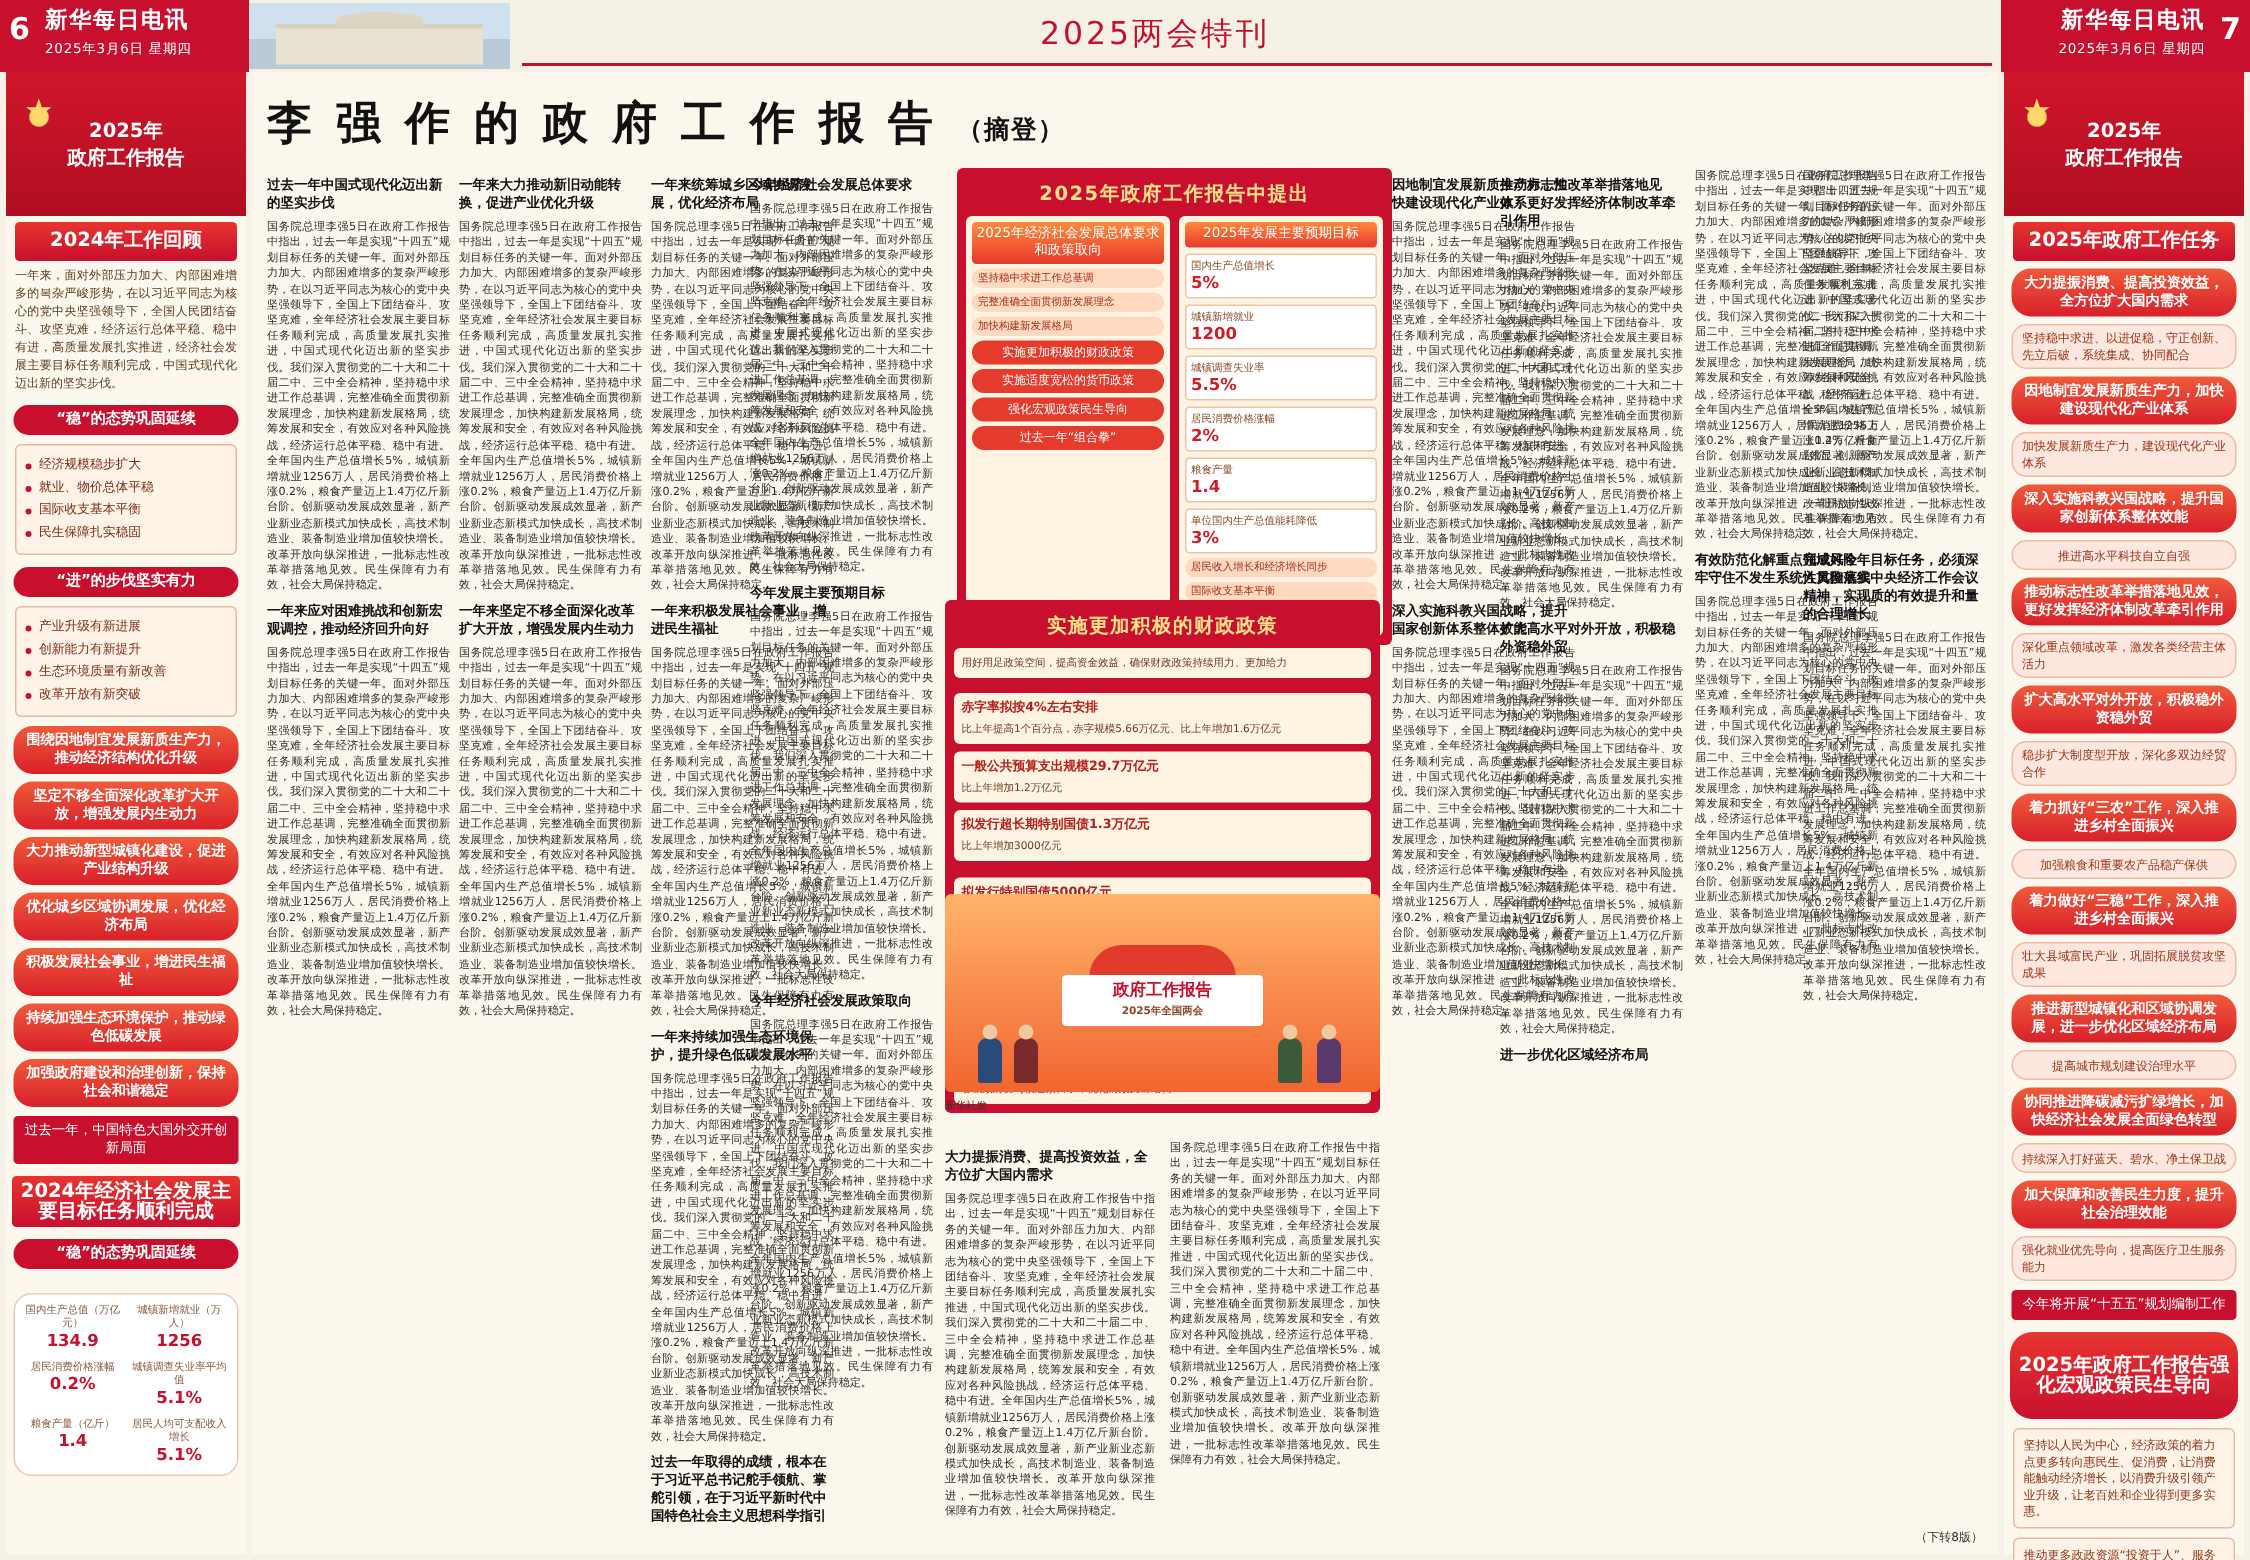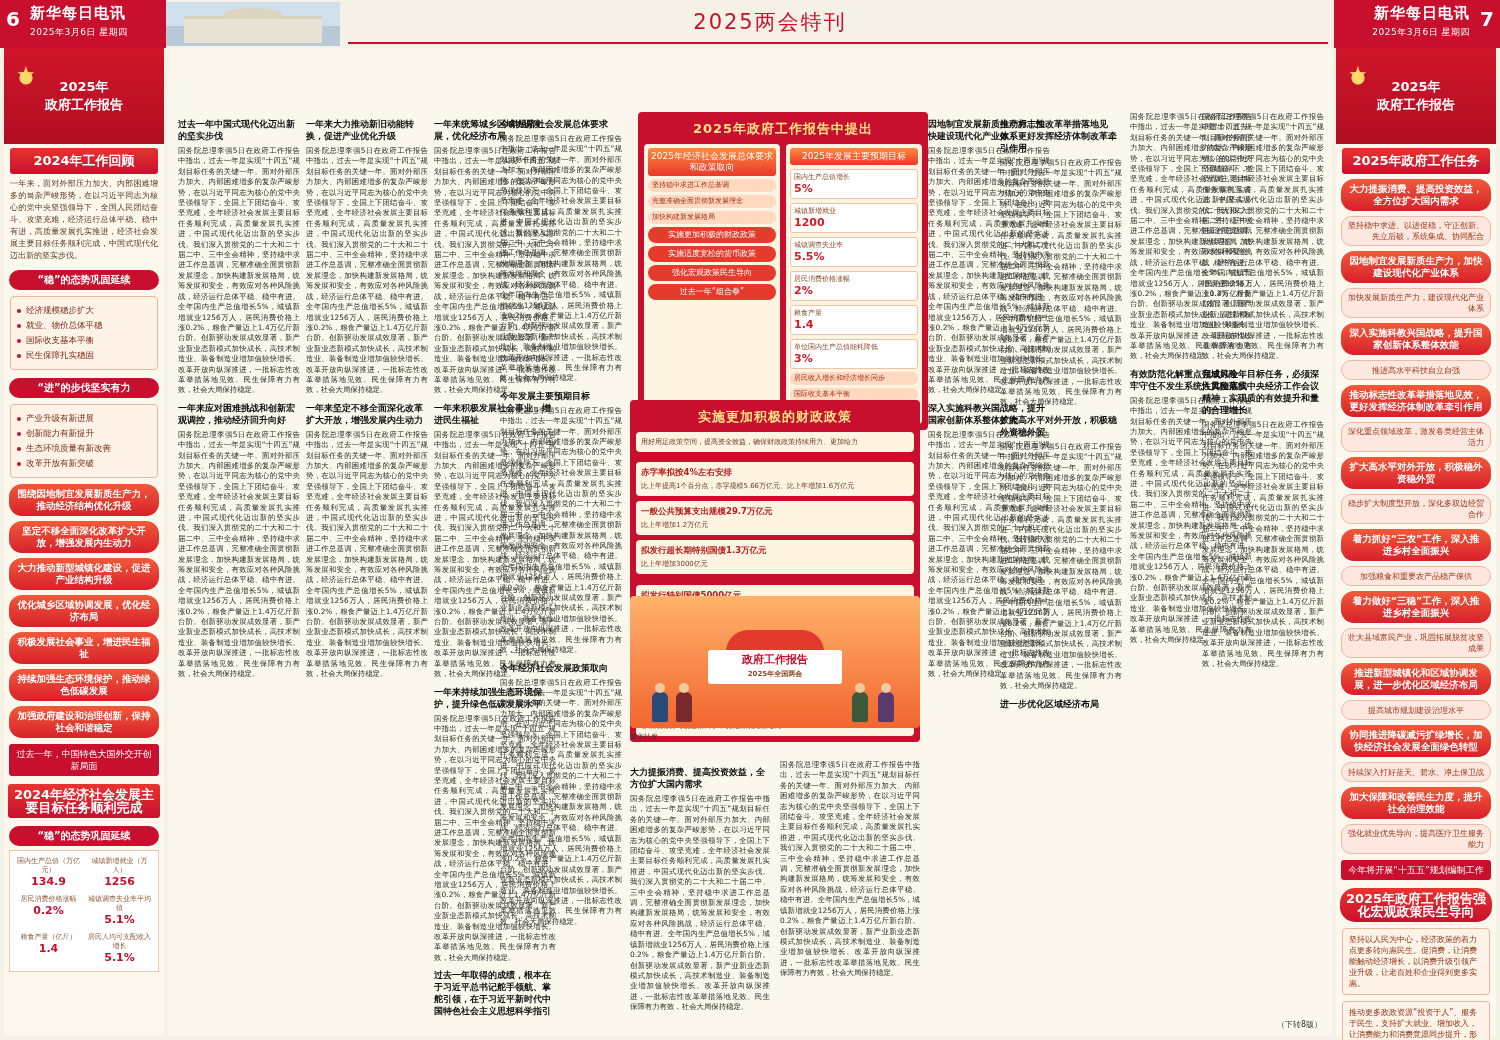--- a/index.html
+++ b/index.html
@@ -49,26 +49,26 @@
     background:#c8102e;color:#fff;font-size:10px;font-weight:bold;border-radius:10px;}
   .card{width:148px;margin:6px auto;background:#fff3e8;border:1px solid #e7b9a0;border-radius:4px;padding:5px 6px;box-sizing:border-box;}
   .card li{font-size:8.5px;line-height:13px;color:#7a2d16;list-style:none;position:relative;padding-left:9px;margin:2px 0;}
   .card li:before{content:"";position:absolute;left:0;top:5px;width:4px;height:4px;background:#c8102e;border-radius:50%;}
   .para{font-size:8px;line-height:12px;color:#5b3a22;margin:4px 6px;text-align:justify;}
   .pill{width:150px;margin:5px auto;min-height:26px;background:linear-gradient(#f05a3a,#d8202a);
     color:#fff;font-size:9.5px;font-weight:bold;border-radius:13px;display:flex;align-items:center;
     justify-content:center;text-align:center;padding:4px 8px;box-sizing:border-box;line-height:12px;}
   .pill-lite{width:150px;margin:4px auto;min-height:20px;background:#fde7de;border:1px solid #f0b9a4;
     color:#9a3418;font-size:8px;border-radius:10px;display:flex;align-items:center;justify-content:center;
-    text-align:right;padding:3px 6px;box-sizing:border-box;line-height:11px;}
+    text-align:left;padding:3px 6px;box-sizing:border-box;line-height:11px;}
   .note{width:150px;margin:6px auto;background:#c8102e;color:#fff;font-size:9px;text-align:center;
     padding:4px;border-radius:3px;line-height:12px;box-sizing:border-box;}
 
   
-  .statbox{width:150px;margin:4px auto;background:#fff;border:1px solid #edc9b4;border-radius:0;
+  .statbox{width:150px;margin:16px auto;background:#fff;border:1px solid #edc9b4;border-radius:12px;
     display:flex;flex-wrap:wrap;padding:3px;box-sizing:border-box;}
   .stat{width:50%;box-sizing:border-box;padding:3px 2px;text-align:center;}
   .stat .lab{font-size:7px;color:#8a5a3a;line-height:9px;}
   .stat .val{font-size:11px;color:#c8102e;font-weight:bold;line-height:14px;}
 
   
   .headline{position:absolute;left:178px;top:62px;width:1000px;height:40px;
     font-size:30px;font-weight:bold;letter-spacing:16px;color:#111;}
   .headline .tail{font-size:17px;letter-spacing:1px;font-weight:bold;}
 
@@ -221,32 +221,35 @@
     <div class="pill-lite">壮大县域富民产业，巩固拓展脱贫攻坚成果</div>
     <div class="pill">推进新型城镇化和区域协调发展，进一步优化区域经济布局</div>
     <div class="pill-lite">提高城市规划建设治理水平</div>
     <div class="pill">协同推进降碳减污扩绿增长，加快经济社会发展全面绿色转型</div>
     <div class="pill-lite">持续深入打好蓝天、碧水、净土保卫战</div>
     <div class="pill">加大保障和改善民生力度，提升社会治理效能</div>
     <div class="pill-lite">强化就业优先导向，提高医疗卫生服务能力</div>
 
     <div class="note">今年将开展“十五五”规划编制工作</div>
 
-    <div class="side-sub" style="height:auto;line-height:13px;padding:4px 2px;margin-top:8px;border-radius:15px;">2025年政府工作报告强化宏观政策民生导向</div>
+    <div class="side-sub" style="height:auto;line-height:13px;padding:16px 2px;margin-top:8px;border-radius:15px;">2025年政府工作报告强化宏观政策民生导向</div>
     <div class="card">
       <div style="font-size:8px;line-height:11px;color:#8a3418;">坚持以人民为中心，经济政策的着力点更多转向惠民生、促消费，让消费能触动经济增长，以消费升级引领产业升级，让老百姓和企业得到更多实惠。</div>
     </div>
     <div class="card">
       <div style="font-size:8px;line-height:11px;color:#8a3418;">推动更多政政资源“投资于人”、服务于民生，支持扩大就业、增加收入，让消费能力和消费意愿同步提升，形成经济发展和民生改善的良性循环。</div>
     </div>
   </div>
 
   <div class="col centercol">
   </div>
 
+  <div class="headline">
+    <span>李强作的政府工作报告</span><span class="tail">（摘登）</span>
+  </div>
 
   <div class="tcol" style="left:178px">
     <h4>过去一年中国式现代化迈出新的坚实步伐</h4>
     <p>国务院总理李强5日在政府工作报告中指出，过去一年是实现“十四五”规划目标任务的关键一年。面对外部压力加大、内部困难增多的复杂严峻形势，在以习近平同志为核心的党中央坚强领导下，全国上下团结奋斗、攻坚克难，全年经济社会发展主要目标任务顺利完成，高质量发展扎实推进，中国式现代化迈出新的坚实步伐。我们深入贯彻党的二十大和二十届二中、三中全会精神，坚持稳中求进工作总基调，完整准确全面贯彻新发展理念，加快构建新发展格局，统筹发展和安全，有效应对各种风险挑战，经济运行总体平稳、稳中有进。全年国内生产总值增长5%，城镇新增就业1256万人，居民消费价格上涨0.2%，粮食产量迈上1.4万亿斤新台阶。创新驱动发展成效显著，新产业新业态新模式加快成长，高技术制造业、装备制造业增加值较快增长。改革开放向纵深推进，一批标志性改革举措落地见效。民生保障有力有效，社会大局保持稳定。</p>
     <h4>一年来应对困难挑战和创新宏观调控，推动经济回升向好</h4>
     <p>国务院总理李强5日在政府工作报告中指出，过去一年是实现“十四五”规划目标任务的关键一年。面对外部压力加大、内部困难增多的复杂严峻形势，在以习近平同志为核心的党中央坚强领导下，全国上下团结奋斗、攻坚克难，全年经济社会发展主要目标任务顺利完成，高质量发展扎实推进，中国式现代化迈出新的坚实步伐。我们深入贯彻党的二十大和二十届二中、三中全会精神，坚持稳中求进工作总基调，完整准确全面贯彻新发展理念，加快构建新发展格局，统筹发展和安全，有效应对各种风险挑战，经济运行总体平稳、稳中有进。全年国内生产总值增长5%，城镇新增就业1256万人，居民消费价格上涨0.2%，粮食产量迈上1.4万亿斤新台阶。创新驱动发展成效显著，新产业新业态新模式加快成长，高技术制造业、装备制造业增加值较快增长。改革开放向纵深推进，一批标志性改革举措落地见效。民生保障有力有效，社会大局保持稳定。</p>
   </div>
   <div class="tcol" style="left:306px">
     <h4>一年来大力推动新旧动能转换，促进产业优化升级</h4>
     <p>国务院总理李强5日在政府工作报告中指出，过去一年是实现“十四五”规划目标任务的关键一年。面对外部压力加大、内部困难增多的复杂严峻形势，在以习近平同志为核心的党中央坚强领导下，全国上下团结奋斗、攻坚克难，全年经济社会发展主要目标任务顺利完成，高质量发展扎实推进，中国式现代化迈出新的坚实步伐。我们深入贯彻党的二十大和二十届二中、三中全会精神，坚持稳中求进工作总基调，完整准确全面贯彻新发展理念，加快构建新发展格局，统筹发展和安全，有效应对各种风险挑战，经济运行总体平稳、稳中有进。全年国内生产总值增长5%，城镇新增就业1256万人，居民消费价格上涨0.2%，粮食产量迈上1.4万亿斤新台阶。创新驱动发展成效显著，新产业新业态新模式加快成长，高技术制造业、装备制造业增加值较快增长。改革开放向纵深推进，一批标志性改革举措落地见效。民生保障有力有效，社会大局保持稳定。</p>

